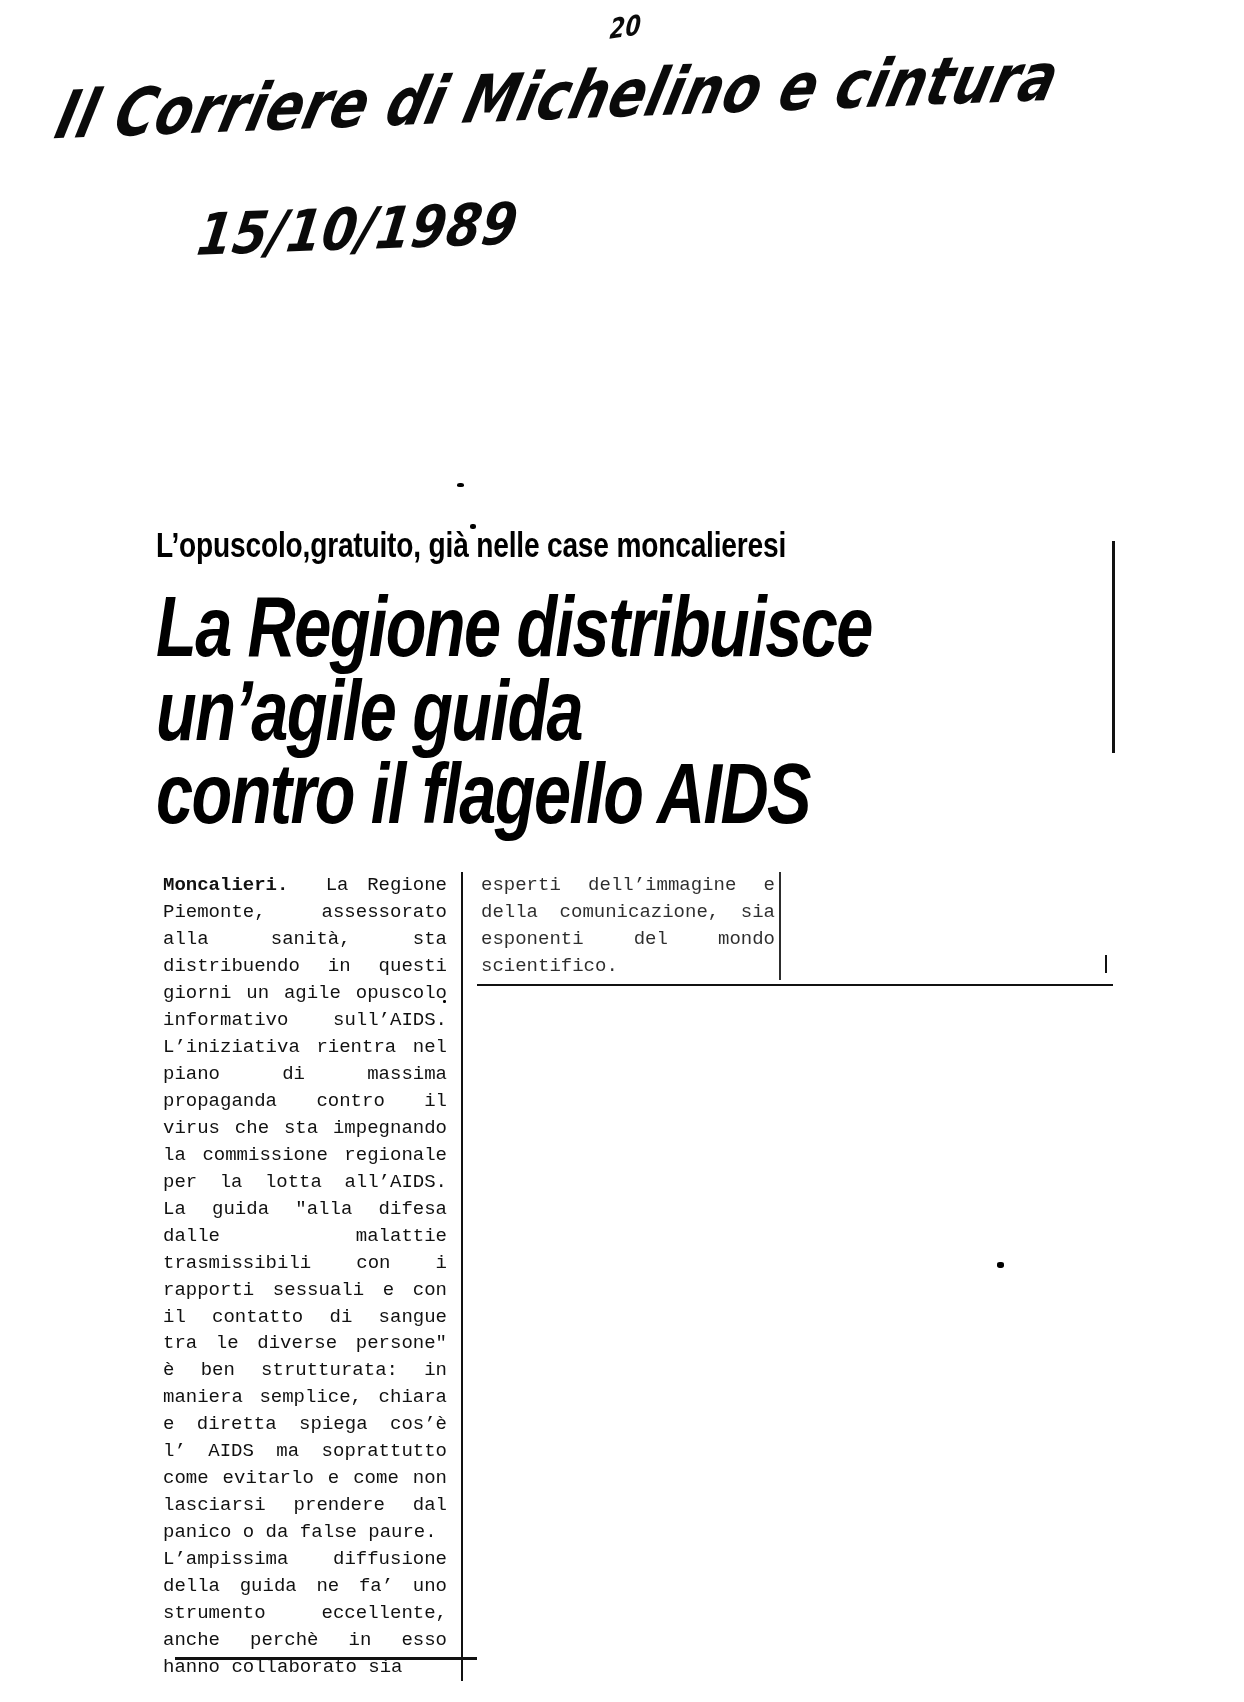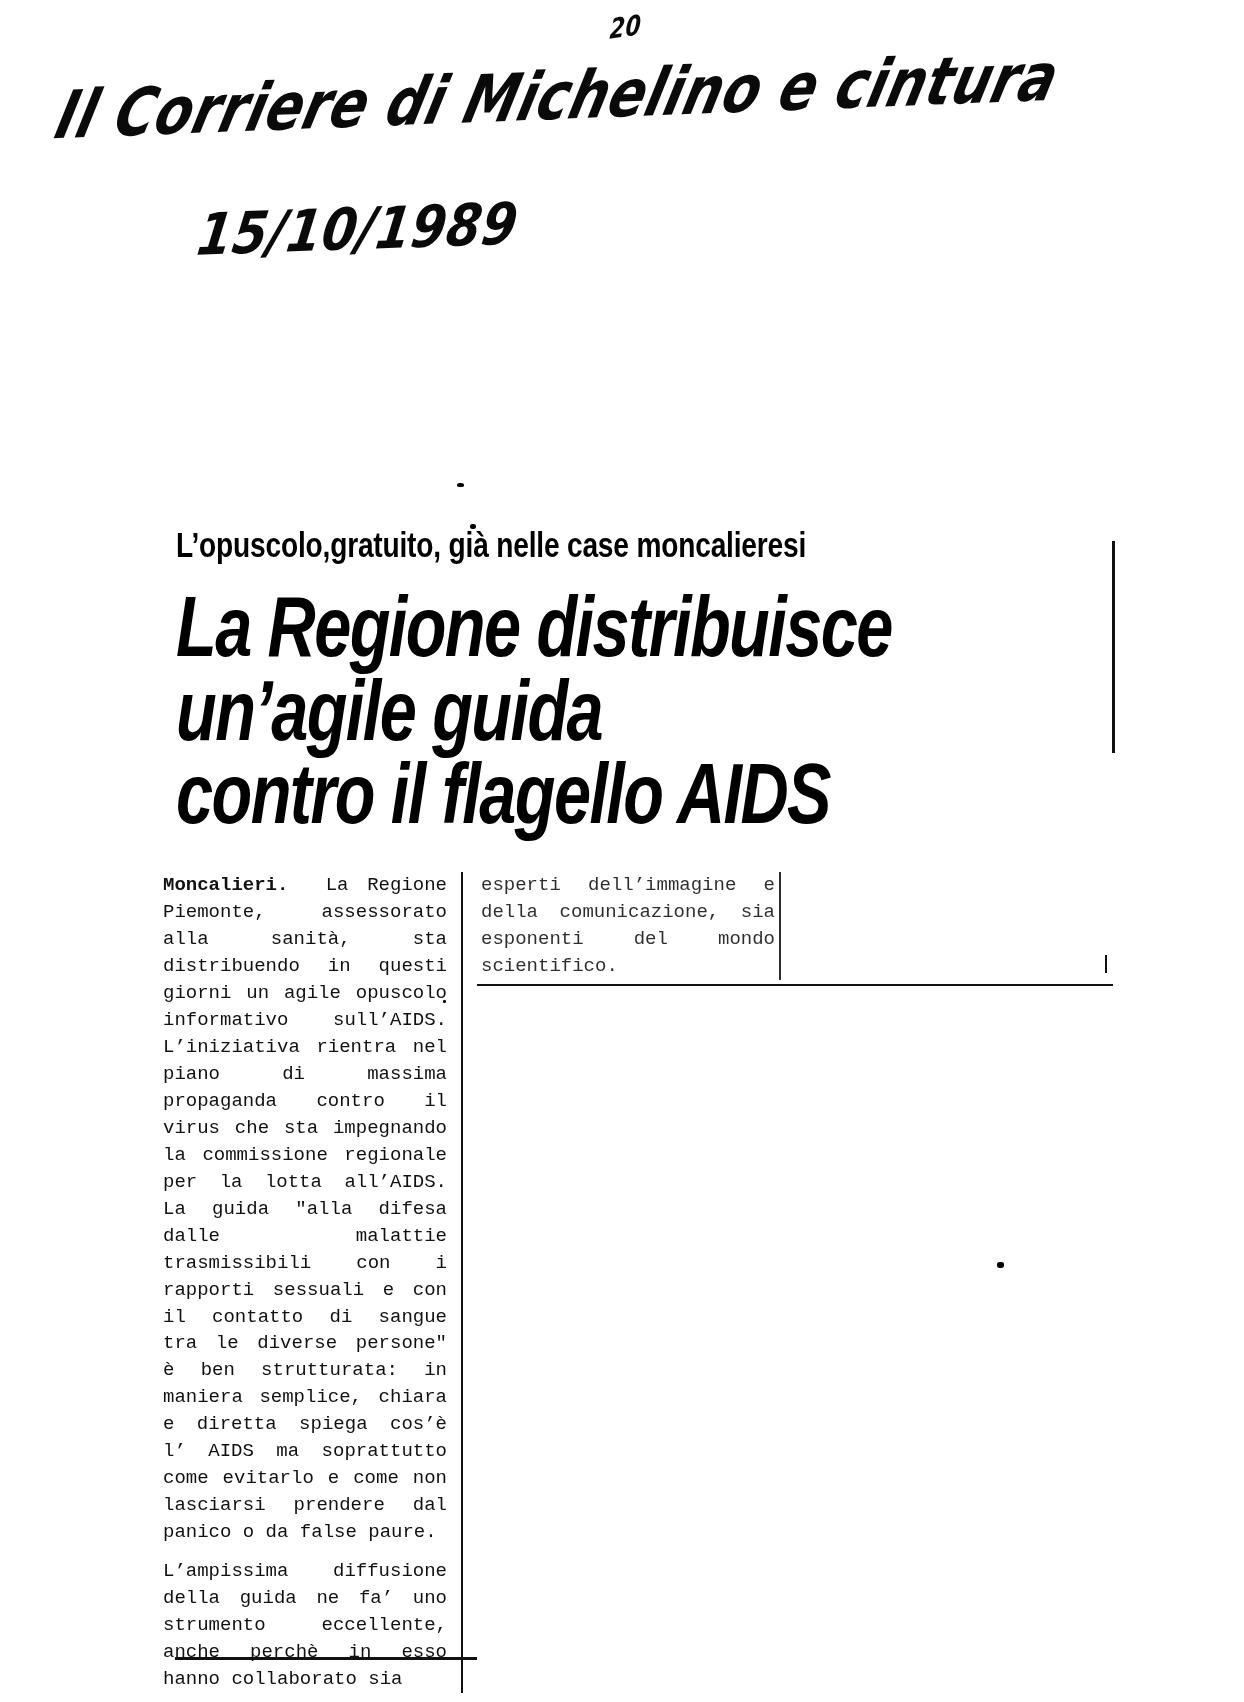--- a/index.html
+++ b/index.html
@@ -55,21 +55,21 @@
   
   .speck {
     position: absolute;
     background: #000;
     border-radius: 40%;
   }
 
   
   .clipping {
     position: absolute;
-    left: 176px;
+    left: 156px;
     top: 528px;
     width: 950px;
   }
   .kicker {
     font-family: "Liberation Sans", sans-serif;
     font-weight: 700;
     font-size: 29px;
     line-height: 1.05;
     letter-spacing: -0.2px;
     transform: scaleY(1.18) scaleX(0.97);
@@ -123,21 +123,21 @@
     padding-left: 18px;
     padding-right: 4px;
     border-right: 2px solid #111;
     opacity: 0.88;
   }
   .col-3 {
     width: 318px;
     padding-left: 18px;
   }
   .col p { margin: 0; }
-  .col p + p { margin-top: 12px; }
+  .col p + p { margin-top: 0; }
   .lede-city {
     font-weight: 700;
   }
 
   
   .rule {
     position: absolute;
     background: #111;
   }
   #rule-under-short-cols {

